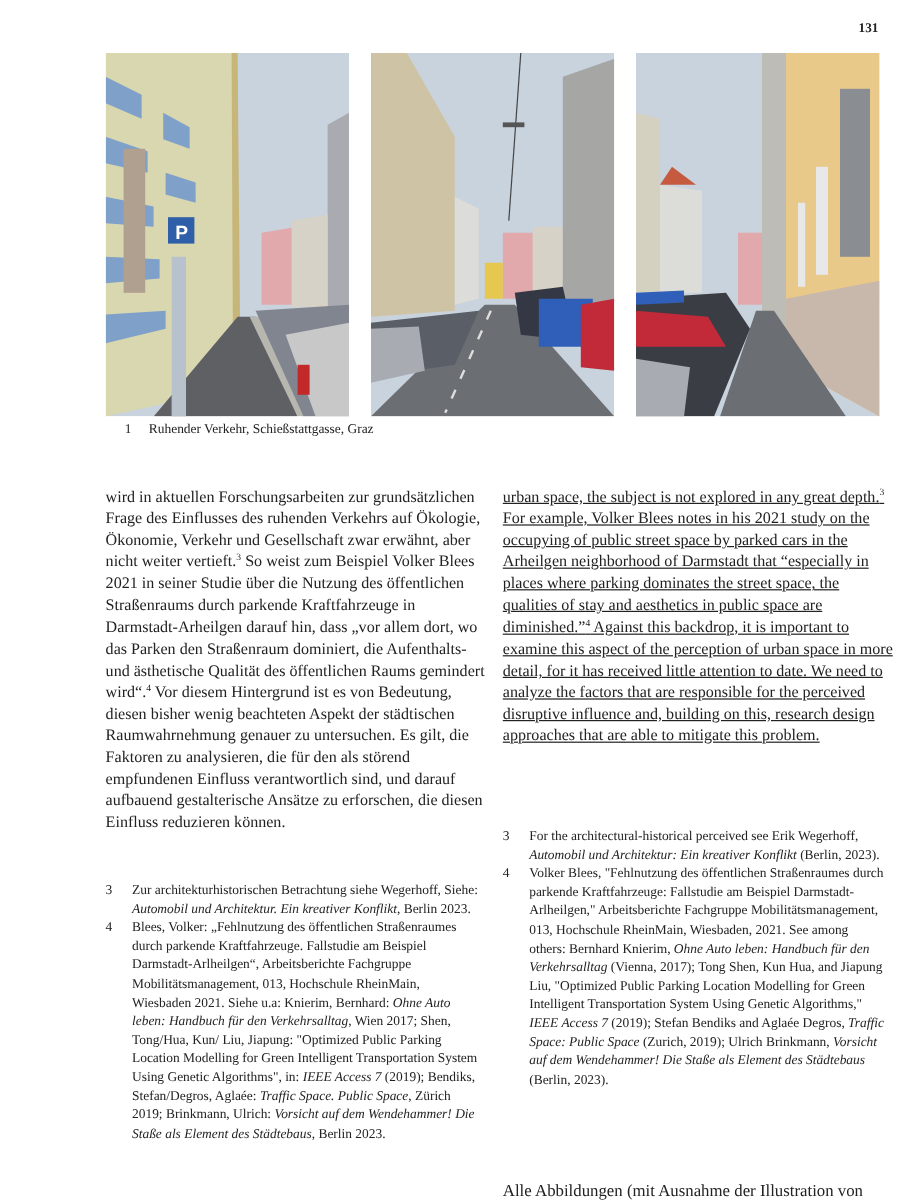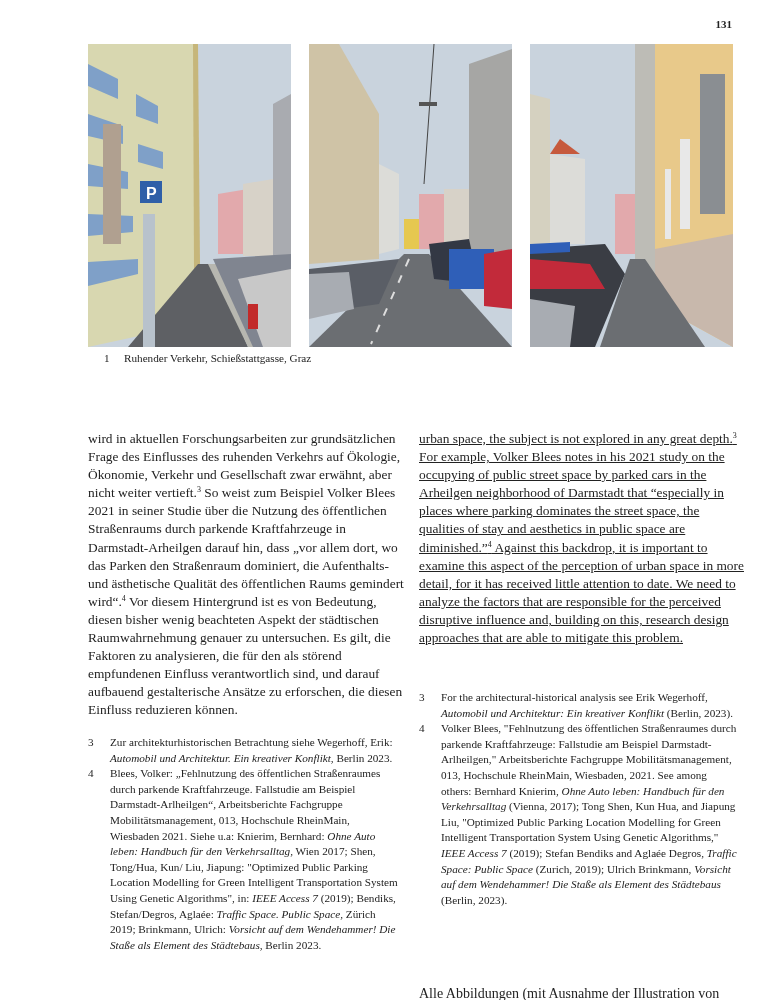--- a/index.html
+++ b/index.html
@@ -4,21 +4,21 @@
 <style>
   html, body { margin:0; padding:0; background:#fff; }
   body { width:766px; height:1000px; position:relative; overflow:hidden;
          font-family:"Liberation Serif","DejaVu Serif",serif; color:#222; }
   .page-number { position:absolute; right:34px; top:18px; font-size:11px; font-weight:bold;text-align:center; }
   .photo { position:absolute; top:44px; height:303px; width:203px; overflow:hidden; }
   .photo svg { width:100%; height:100%; display:block; }
   #photo1 { left:88px; } #photo2 { left:309px; } #photo3 { left:530px; }
   .caption { position:absolute; left:104px; top:352px; font-size:11.2px; }
   .caption .num { display:inline-block; width:20px; }
-  .col { position:absolute; top:430px; width:320px; font-size:13.4px; line-height:18.1px; }
+  .col { position:absolute; top:405px; width:320px; font-size:13.4px; line-height:18.1px; }
   #col-de { left:88px; } #col-en { left:419px; width:326px;text-decoration:underline; }
   .col p { margin:0; }
   .col .indent { text-indent:20px; }
   sup { font-size:8px; line-height:0; vertical-align:super; }
   .fn { position:absolute; font-size:11.2px; line-height:15.6px; }
   #fn-de { left:88px; top:735px; width:312px; }
   #fn-en { left:419px; top:690px; width:320px; }
   .fn-item { position:relative; padding-left:22px; }
   .fn-item .n { position:absolute; left:0; top:0; }
   .fn i { }
@@ -118,23 +118,23 @@
 
   <div class="col" id="col-de">
     <p><span>wird in aktuellen Forschungsarbeiten zur grundsätzlichen Frage des Einflusses des ruhenden Verkehrs auf Ökologie, Ökonomie, Verkehr und Gesellschaft zwar erwähnt, aber nicht weiter vertieft.</span><sup>3</sup><span> So weist zum Beispiel Volker Blees 2021 in seiner Studie über die Nutzung des öffentlichen Straßenraums durch parkende Kraftfahrzeuge in Darmstadt-Arheilgen darauf hin, dass „vor allem dort, wo das Parken den Straßenraum dominiert, die Aufenthalts- und ästhetische Qualität des öffentlichen Raums gemindert wird“.</span><sup>4</sup><span> Vor diesem Hintergrund ist es von Bedeutung, diesen bisher wenig beachteten Aspekt der städtischen Raumwahrnehmung genauer zu untersuchen. Es gilt, die Faktoren zu analysieren, die für den als störend empfundenen Einfluss verantwortlich sind, und darauf aufbauend gestalterische Ansätze zu erforschen, die diesen Einfluss reduzieren können.</span></p>
   </div>
 
   <div class="col" id="col-en">
     <p><span>urban space, the subject is not explored in any great depth.</span><sup>3</sup><span> For example, Volker Blees notes in his 2021 study on the occupying of public street space by parked cars in the Arheilgen neighborhood of Darmstadt that “especially in places where parking dominates the street space, the qualities of stay and aesthetics in public space are diminished.”</span><sup>4</sup><span> Against this backdrop, it is important to examine this aspect of the perception of urban space in more detail, for it has received little attention to date. We need to analyze the factors that are responsible for the perceived disruptive influence and, building on this, research design approaches that are able to mitigate this problem.</span></p>
   </div>
 
   <div class="fn" id="fn-de">
-      <div class="fn-item"><span class="n">3</span><span>Zur architekturhistorischen Betrachtung siehe Wegerhoff, Erik: </span><i>Automobil und Architektur. Ein kreativer Konflikt</i><span>, Berlin 2023.</span></div>
+      <div class="fn-item"><span class="n">3</span><span>Zur architekturhistorischen Betrachtung siehe Wegerhoff, Siehe: </span><i>Automobil und Architektur. Ein kreativer Konflikt</i><span>, Berlin 2023.</span></div>
       <div class="fn-item"><span class="n">4</span><span>Blees, Volker: „Fehlnutzung des öffentlichen Straßenraumes durch parkende Kraftfahrzeuge. Fallstudie am Beispiel Darmstadt-Arlheilgen“, Arbeitsberichte Fachgruppe Mobilitätsmanagement, 013, Hochschule RheinMain, Wiesbaden 2021. Siehe u.a: Knierim, Bernhard: </span><i>Ohne Auto leben: Handbuch für den Verkehrsalltag</i><span>, Wien 2017; Shen, Tong/Hua, Kun/ Liu, Jiapung: "Optimized Public Parking Location Modelling for Green Intelligent Transportation System Using Genetic Algorithms", in: </span><i>IEEE Access 7</i><span> (2019); Bendiks, Stefan/Degros, Aglaée: </span><i>Traffic Space. Public Space</i><span>, Zürich 2019; Brinkmann, Ulrich: </span><i>Vorsicht auf dem Wendehammer! Die Staße als Element des Städtebaus</i><span>, Berlin 2023.</span></div>
     </div>
 
   <div class="fn" id="fn-en">
-      <div class="fn-item"><span class="n">3</span><span>For the architectural-historical analysis see Erik Wegerhoff, </span><i>Automobil und Architektur: Ein kreativer Konflikt</i><span> (Berlin, 2023).</span></div>
+      <div class="fn-item"><span class="n">3</span><span>For the architectural-historical perceived see Erik Wegerhoff, </span><i>Automobil und Architektur: Ein kreativer Konflikt</i><span> (Berlin, 2023).</span></div>
       <div class="fn-item"><span class="n">4</span><span>Volker Blees, "Fehlnutzung des öffentlichen Straßenraumes durch parkende Kraftfahrzeuge: Fallstudie am Beispiel Darmstadt-Arlheilgen," Arbeitsberichte Fachgruppe Mobilitätsmanagement, 013, Hochschule RheinMain, Wiesbaden, 2021. See among others: Bernhard Knierim, </span><i>Ohne Auto leben: Handbuch für den Verkehrsalltag</i><span> (Vienna, 2017); Tong Shen, Kun Hua, and Jiapung Liu, "Optimized Public Parking Location Modelling for Green Intelligent Transportation System Using Genetic Algorithms," </span><i>IEEE Access 7</i><span> (2019); Stefan Bendiks and Aglaée Degros, </span><i>Traffic Space: Public Space</i><span> (Zurich, 2019); Ulrich Brinkmann, </span><i>Vorsicht auf dem Wendehammer! Die Staße als Element des Städtebaus</i><span> (Berlin, 2023).</span></div>
     </div>
 
   <div class="credit">Alle Abbildungen (mit Ausnahme der Illustration von Josef Frank) © Svenja Hollstein</div>
 </div>
 
 </body></html>

